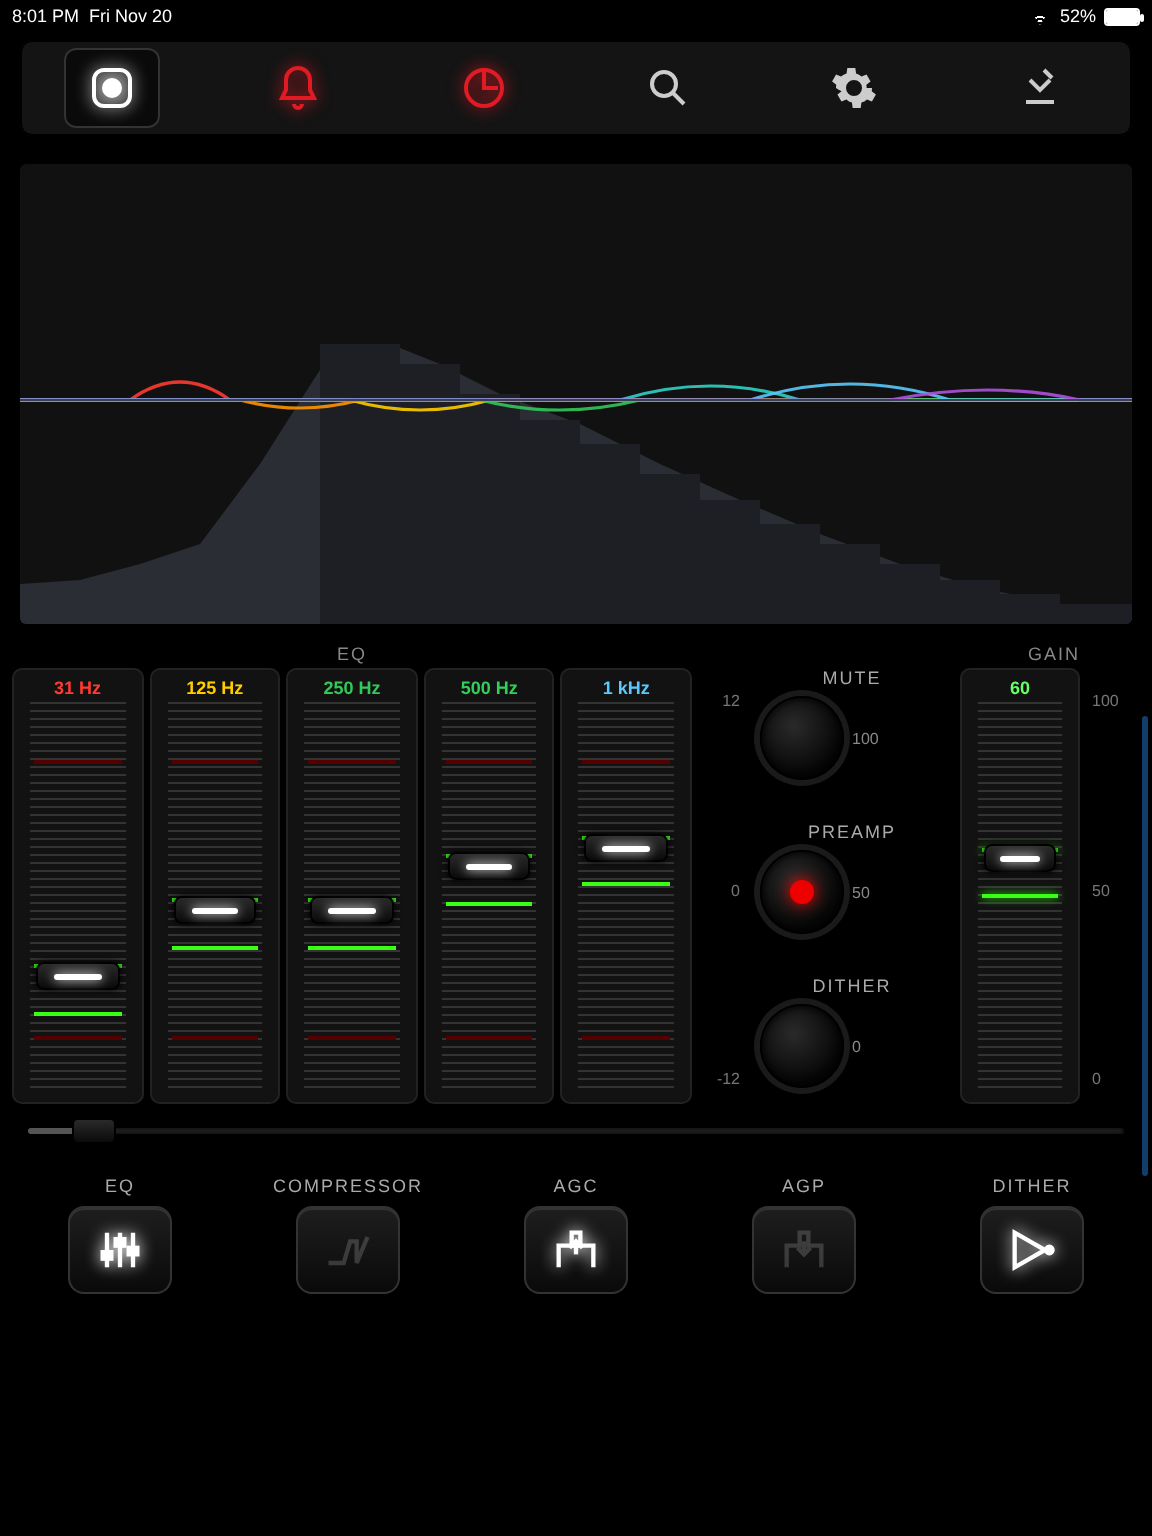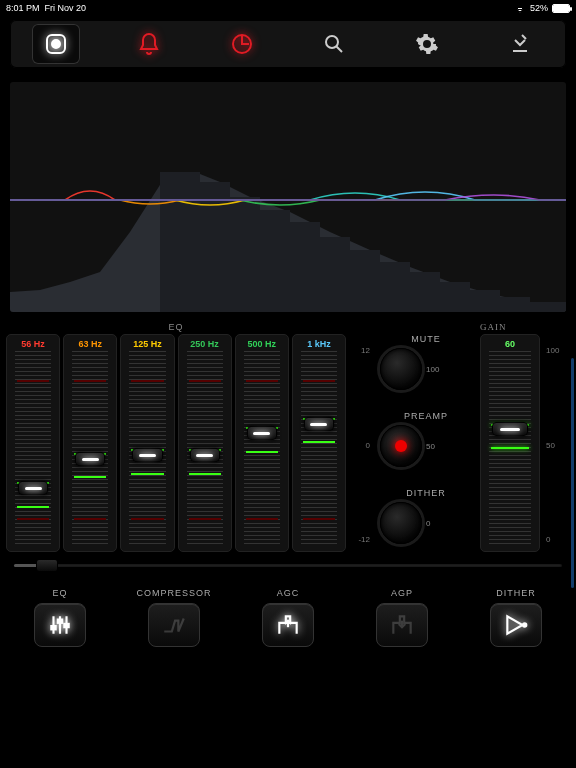--- a/index.html
+++ b/index.html
@@ -45,21 +45,21 @@
   .thumb::after { content:""; position:absolute; left:20%; right:20%; top:5px; height:3px; border-radius:2px; background:#fff; box-shadow:0 0 6px #fff; }
 
   .knob-col { flex:0 0 100px; display:flex; flex-direction:column; justify-content:space-between; padding:12px 4px 8px 4px; }
   .knob-wrap { display:flex; align-items:center; gap:4px; }
   .klabel-name { font-size:9px; color:#aaa; letter-spacing:1px; margin-bottom:4px;text-align:center; }
   .knob { width:42px; height:42px; border-radius:50%; background:radial-gradient(circle at 40% 35%, #2a2a2a, #050505 70%); border:1px solid #000; box-shadow:0 0 0 3px #1a1a1a, inset 0 0 4px #000; position:relative; }
   .knob.red::after { content:""; position:absolute; left:50%; top:50%; width:12px; height:12px; margin:-6px; border-radius:50%; background:#e00; box-shadow:0 0 8px #f00; }
   .scale-col { flex:0 0 22px; display:flex; flex-direction:column; justify-content:space-between; align-items:flex-end; font-size:8px; color:#777; padding:24px 2px 8px 0; }
 
   .gain-col { flex:0 0 60px; }
-  .gain-col .eq-title { text-align:left;font-family:Liberation Serif, serif; }
+  .gain-col .eq-title { text-align:right; }
   .gain-col .eqs { height:218px; }
   .gain-col .eqs-label { color:#6f6; }
   .gain-scale { flex:0 0 20px; display:flex; flex-direction:column; justify-content:space-between; align-items:flex-start; font-size:8px; color:#777; padding:24px 0 8px 2px; }
 
   
   .hslider { margin:6px 14px 0 14px; height:16px; position:relative; }
   .hslider-track { position:absolute; left:0; right:0; top:6px; height:3px; background:#222; border-radius:2px; box-shadow:inset 0 0 2px #000; }
   .hslider-fill { position:absolute; left:0; top:6px; height:3px; background:#555; border-radius:2px; }
   .hslider-thumb { position:absolute; top:1px; width:22px; height:13px; background:linear-gradient(#2a2a2a,#0a0a0a); border:1px solid #000; border-radius:3px; }
 
@@ -161,36 +161,26 @@
   </svg>
 </div>
 <div class="vbar"></div>
 
 <div class="controls">
 
   <div class="eq-group">
     <div class="eq-title">EQ</div>
     <div class="eq-sliders" id="eq-sliders">
         <div class="eqs">
-          <div class="eqs-label" style="color: rgb(255, 59, 48);">56 Hz</div>
+          <div class="eqs-label" style="color: rgb(255, 59, 48);">31 Hz</div>
           <div class="track">
             <div class="led" style="background: rgb(85, 0, 0); top: 15%;"></div>
             <div class="led" style="background: rgb(57, 255, 20); top: 67%;"></div>
             <div class="thumb" style="top: calc(70% - 7px);"></div>
             <div class="led" style="background: rgb(57, 255, 20); top: 79%;"></div>
-            <div class="led" style="background: rgb(85, 0, 0); top: 85%;"></div>
-          </div>
-        </div>
-        <div class="eqs">
-          <div class="eqs-label" style="color: rgb(255, 149, 0);">63 Hz</div>
-          <div class="track">
-            <div class="led" style="background: rgb(85, 0, 0); top: 15%;"></div>
-            <div class="led" style="background: rgb(57, 255, 20); top: 52%;"></div>
-            <div class="thumb" style="top: calc(55% - 7px);"></div>
-            <div class="led" style="background: rgb(57, 255, 20); top: 64%;"></div>
             <div class="led" style="background: rgb(85, 0, 0); top: 85%;"></div>
           </div>
         </div>
         <div class="eqs">
           <div class="eqs-label" style="color: rgb(255, 204, 0);">125 Hz</div>
           <div class="track">
             <div class="led" style="background: rgb(85, 0, 0); top: 15%;"></div>
             <div class="led" style="background: rgb(57, 255, 20); top: 50%;"></div>
             <div class="thumb" style="top: calc(53% - 7px);"></div>
             <div class="led" style="background: rgb(57, 255, 20); top: 62%;"></div>

